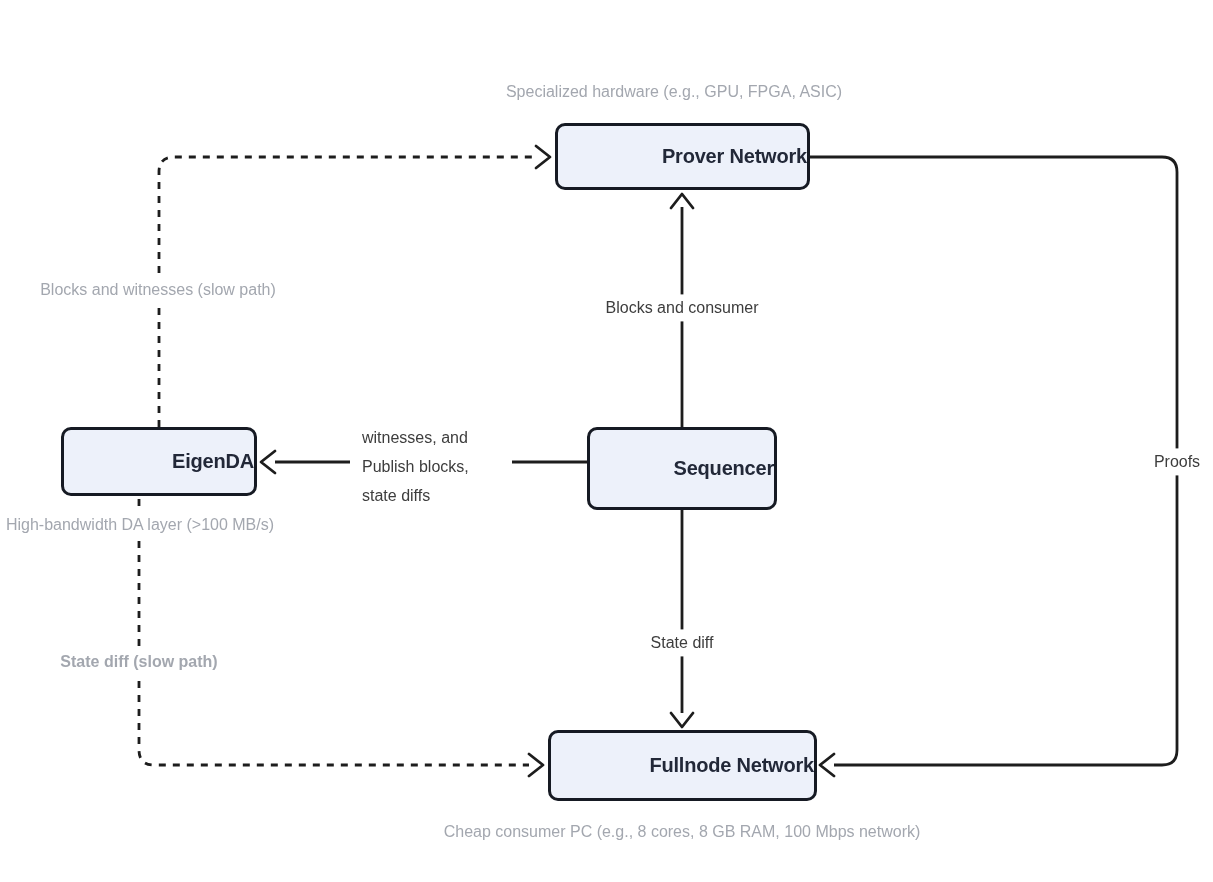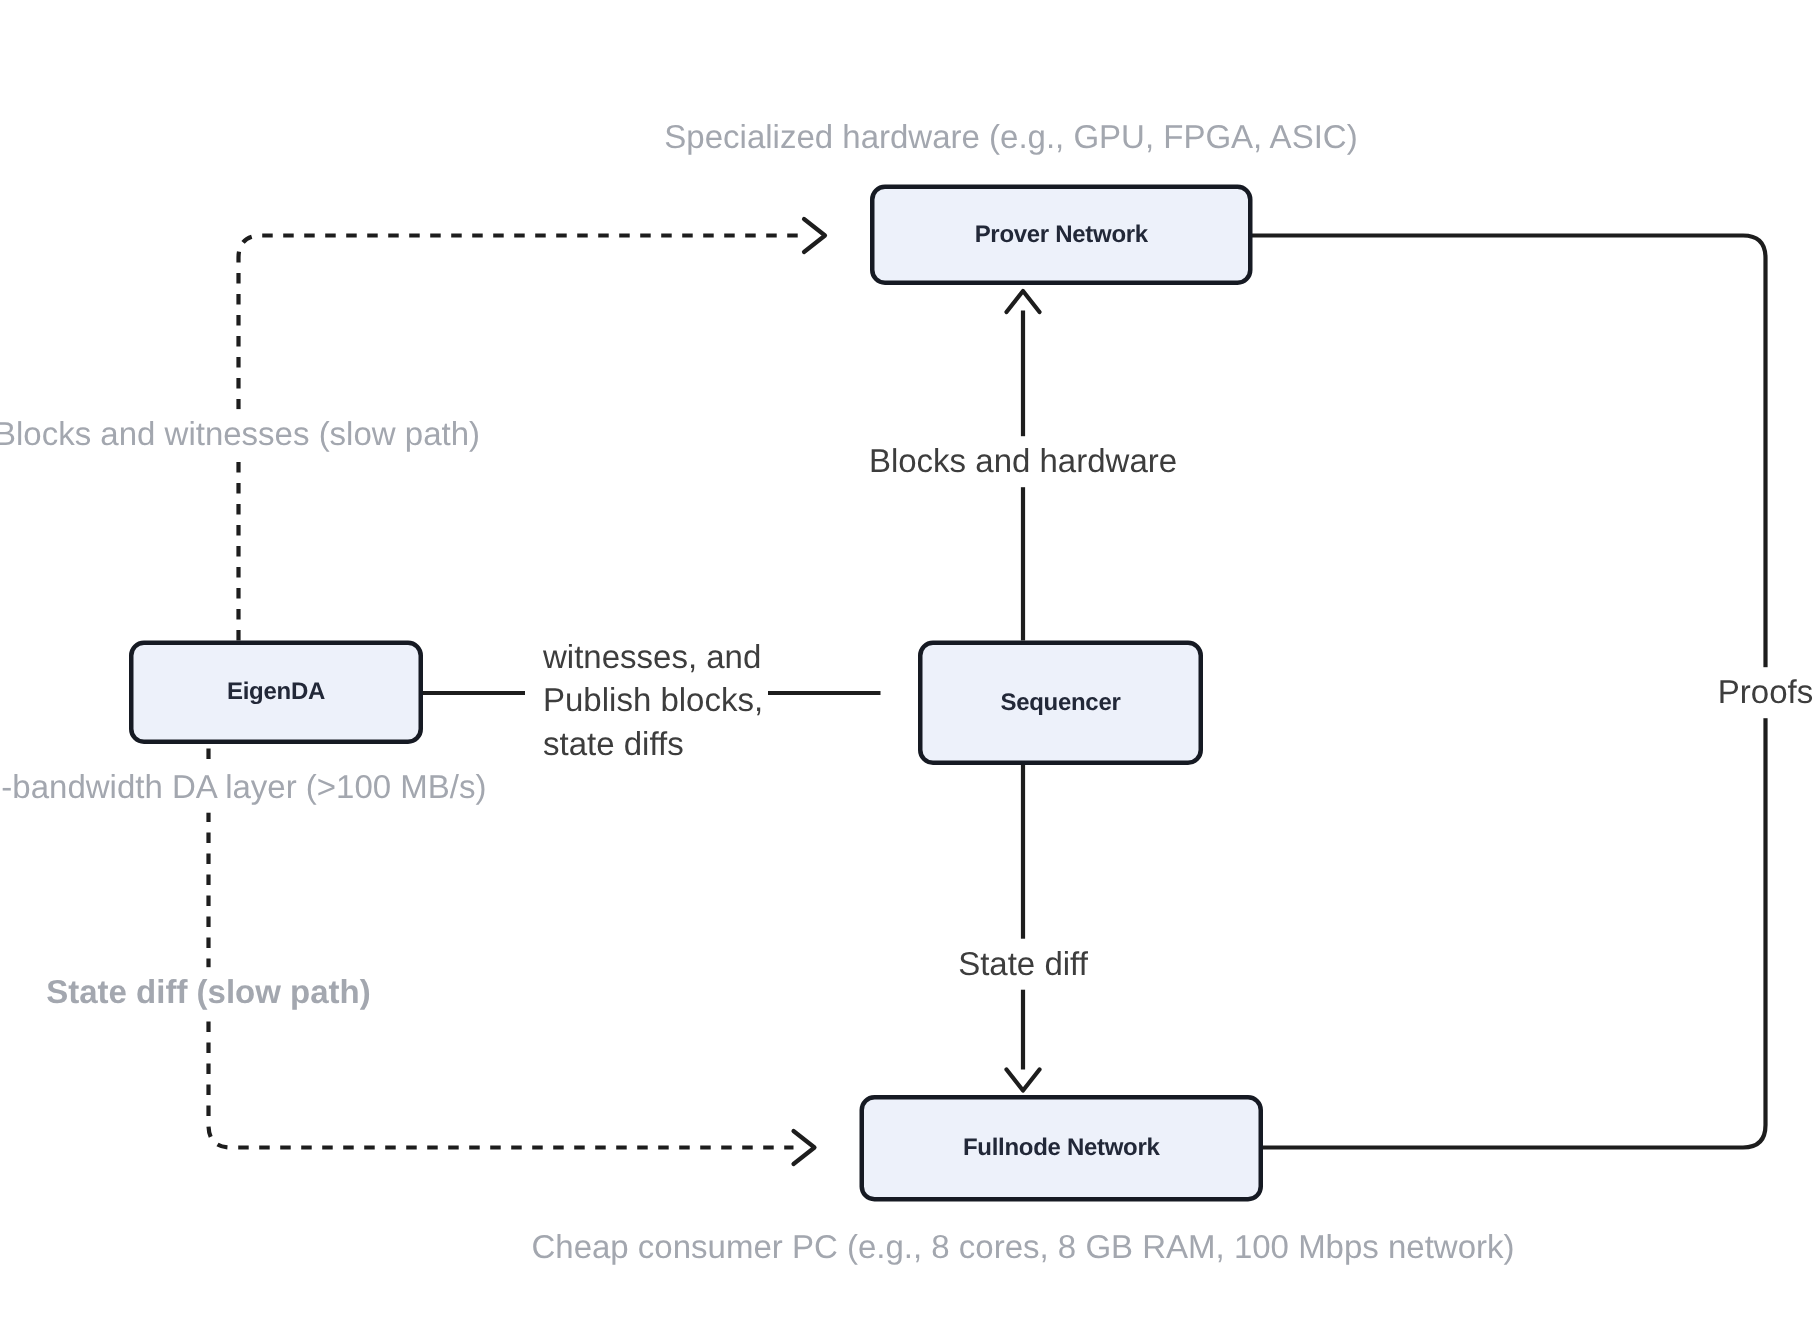--- a/index.html
+++ b/index.html
@@ -35,36 +35,35 @@
     stroke: var(--edge-line);
     stroke-width: 2.8;
   }
   .edges-svg .dashed { stroke-dasharray: 7 7; }
   .edges-svg .arrowhead { stroke-linejoin: round; stroke-linecap: round; }
   .node {
     position: absolute;
     z-index: 3;
     display: flex;
     align-items: center;
-    justify-content: center;
+    justify-content: flex-end;
     background: var(--node-fill);
     border: 3px solid var(--node-border);
     border-radius: 10px;
     color: var(--node-text);
     font-weight: bold;
-    font-size: 16px;
+    font-size: 20px;
     letter-spacing: -0.2px;
-    margin-left: 25px;
   }
   .label {
     position: absolute;
     z-index: 2;
     background: var(--bg);
     white-space: nowrap;
-    font-size: 22px;
+    font-size: 16px;
     line-height: 1.2;
   }
   .label.centered { transform: translate(-50%, -50%); padding: 4px 7px; }
   .edge-label { color: var(--edge-label); }
   .caption { color: var(--caption); }
   .caption.no-mask { background: transparent; }
   .publish-label {
     left: 350px; top: 421px;
     width: 162px;
     padding: 2px 0 2px 12px;
@@ -118,21 +117,21 @@
     <span>Fullnode Network</span>
   </div>
 
   <span class="label caption centered no-mask" style="left:674px; top:92px;">Specialized hardware (e.g., GPU, FPGA, ASIC)</span>
 
   <span class="label caption centered" style="left:140px; top:525px;">High-bandwidth DA layer (&gt;100 MB/s)</span>
 
 
   <span class="label caption centered no-mask" style="left:682px; top:832px;">Cheap consumer PC (e.g., 8 cores, 8 GB RAM, 100 Mbps network)</span>
 
-  <span class="label edge-label centered" style="left:682px; top:308px;">Blocks and hardware</span>
+  <span class="label edge-label centered" style="left:682px; top:308px;">Blocks and consumer</span>
 
   <div class="label edge-label publish-label">
     <div>witnesses, and</div>
     <div>Publish blocks,</div>
     <div>state diffs</div>
   </div>
 
   <span class="label edge-label centered" style="left:682px; top:643px;">State diff</span>
 
   <span class="label edge-label centered" style="left:1177px; top:462px;">Proofs</span>

